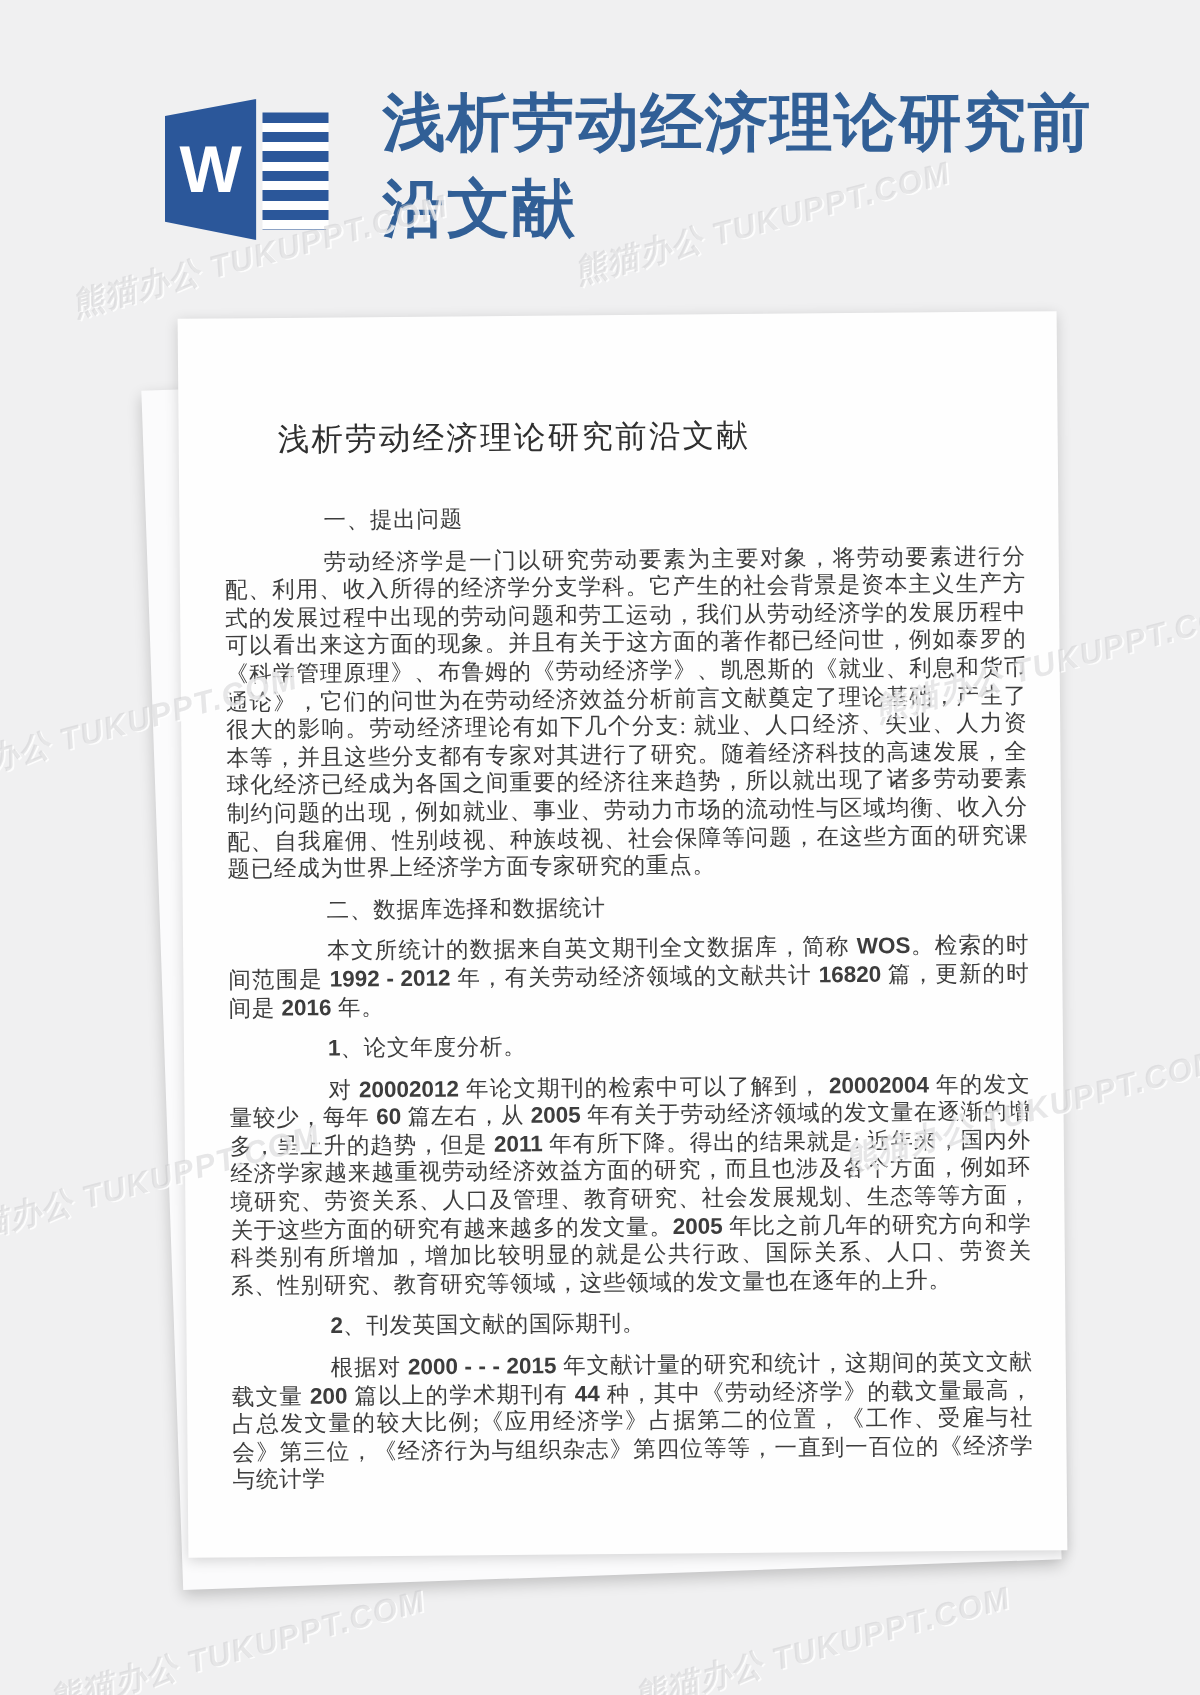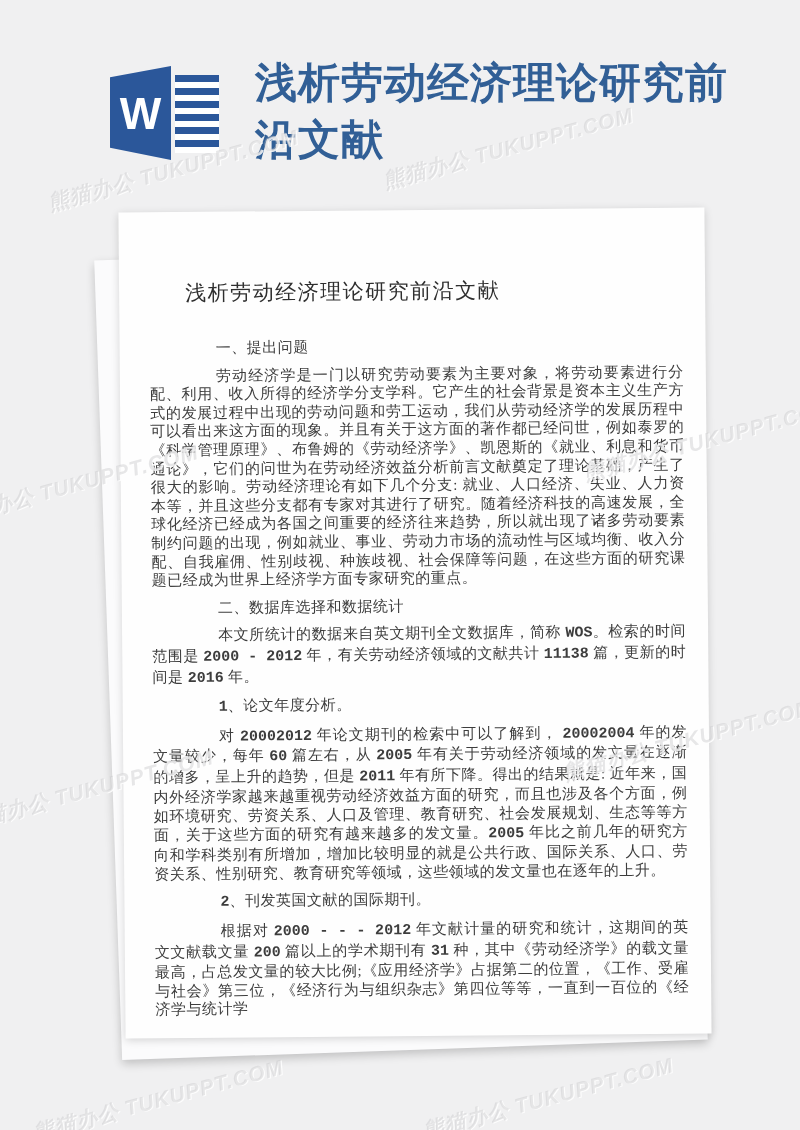--- a/index.html
+++ b/index.html
@@ -56,21 +56,21 @@
     margin:0 0 0 36px;
     font-size:21px;line-height:30px;color:#2f2f2f;
     letter-spacing:1.5px;font-weight:400;
   }
   .doc-text{color:#3d3d3d;font-size:15px;line-height:18.6px;letter-spacing:0.5px;}
   .block{margin:9px 0 0 0;text-indent:66px;}
   .block.para{text-align:justify;}
   .block.heading{text-align:left;}
   .doc-text .block:first-child{margin-top:31px;}
   .lat{
-    font-family:Liberation Mono, monospace;
+    font-family:Liberation Sans, sans-serif;
     font-weight:700;letter-spacing:0;
   }
 
   
   .wm{
     position:absolute;z-index:5;white-space:nowrap;pointer-events:none;
     font-family:"Liberation Sans","DejaVu Sans",sans-serif;
     font-style:italic;font-weight:700;font-size:21px;
     color:rgba(197,197,201,0.42);
     text-shadow:1px 1px 0 rgba(255,255,255,0.85);
@@ -102,25 +102,25 @@
   </div>
 
   <div class="sheet-back"></div>
 
   <div class="page">
     <h1 class="doc-title">浅析劳动经济理论研究前沿文献</h1>
     <div class="doc-text">
         <div class="block heading">一、提出问题</div>
         <div class="block para">劳动经济学是一门以研究劳动要素为主要对象，将劳动要素进行分配、利用、收入所得的经济学分支学科。它产生的社会背景是资本主义生产方式的发展过程中出现的劳动问题和劳工运动，我们从劳动经济学的发展历程中可以看出来这方面的现象。并且有关于这方面的著作都已经问世，例如泰罗的《科学管理原理》、布鲁姆的《劳动经济学》、凯恩斯的《就业、利息和货币通论》，它们的问世为在劳动经济效益分析前言文献奠定了理论基础，产生了很大的影响。劳动经济理论有如下几个分支: 就业、人口经济、失业、人力资本等，并且这些分支都有专家对其进行了研究。随着经济科技的高速发展，全球化经济已经成为各国之间重要的经济往来趋势，所以就出现了诸多劳动要素制约问题的出现，例如就业、事业、劳动力市场的流动性与区域均衡、收入分配、自我雇佣、性别歧视、种族歧视、社会保障等问题，在这些方面的研究课题已经成为世界上经济学方面专家研究的重点。</div>
         <div class="block heading">二、数据库选择和数据统计</div>
-        <div class="block para">本文所统计的数据来自英文期刊全文数据库，简称 <span class="lat">WOS</span>。检索的时间范围是 <span class="lat">2000 - 2012</span> 年，有关劳动经济领域的文献共计 <span class="lat">11138</span> 篇，更新的时间是 <span class="lat">2016</span> 年。</div>
+        <div class="block para">本文所统计的数据来自英文期刊全文数据库，简称 <span class="lat">WOS</span>。检索的时间范围是 <span class="lat">1992 - 2012</span> 年，有关劳动经济领域的文献共计 <span class="lat">16820</span> 篇，更新的时间是 <span class="lat">2016</span> 年。</div>
         <div class="block heading"><span class="lat">1</span>、论文年度分析。</div>
         <div class="block para">对 <span class="lat">20002012</span> 年论文期刊的检索中可以了解到， <span class="lat">20002004</span> 年的发文量较少，每年 <span class="lat">60</span> 篇左右，从 <span class="lat">2005</span> 年有关于劳动经济领域的发文量在逐渐的增多，呈上升的趋势，但是 <span class="lat">2011</span> 年有所下降。得出的结果就是: 近年来，国内外经济学家越来越重视劳动经济效益方面的研究，而且也涉及各个方面，例如环境研究、劳资关系、人口及管理、教育研究、社会发展规划、生态等等方面，关于这些方面的研究有越来越多的发文量。<span class="lat">2005</span> 年比之前几年的研究方向和学科类别有所增加，增加比较明显的就是公共行政、国际关系、人口、劳资关系、性别研究、教育研究等领域，这些领域的发文量也在逐年的上升。</div>
         <div class="block heading"><span class="lat">2</span>、刊发英国文献的国际期刊。</div>
-        <div class="block para">根据对 <span class="lat">2000 - - - 2012</span> 年文献计量的研究和统计，这期间的英文文献载文量 <span class="lat">200</span> 篇以上的学术期刊有 <span class="lat">31</span> 种，其中《劳动经济学》的载文量最高，占总发文量的较大比例;《应用经济学》占据第二的位置，《工作、受雇与社会》第三位，《经济行为与组织杂志》第四位等等，一直到一百位的《经济学与统计学</div>
+        <div class="block para">根据对 <span class="lat">2000 - - - 2015</span> 年文献计量的研究和统计，这期间的英文文献载文量 <span class="lat">200</span> 篇以上的学术期刊有 <span class="lat">44</span> 种，其中《劳动经济学》的载文量最高，占总发文量的较大比例;《应用经济学》占据第二的位置，《工作、受雇与社会》第三位，《经济行为与组织杂志》第四位等等，一直到一百位的《经济学与统计学</div>
       </div>
   </div>
 
   <div class="wm wm1">熊猫办公 TUKUPPT.COM</div>
   <div class="wm wm2">熊猫办公 TUKUPPT.COM</div>
   <div class="wm wm3">熊猫办公 TUKUPPT.COM</div>
   <div class="wm wm4">熊猫办公 TUKUPPT.COM</div>
   <div class="wm wm5">熊猫办公 TUKUPPT.COM</div>
   <div class="wm wm6">熊猫办公 TUKUPPT.COM</div>
   <div class="wm wm7">熊猫办公 TUKUPPT.COM</div>

